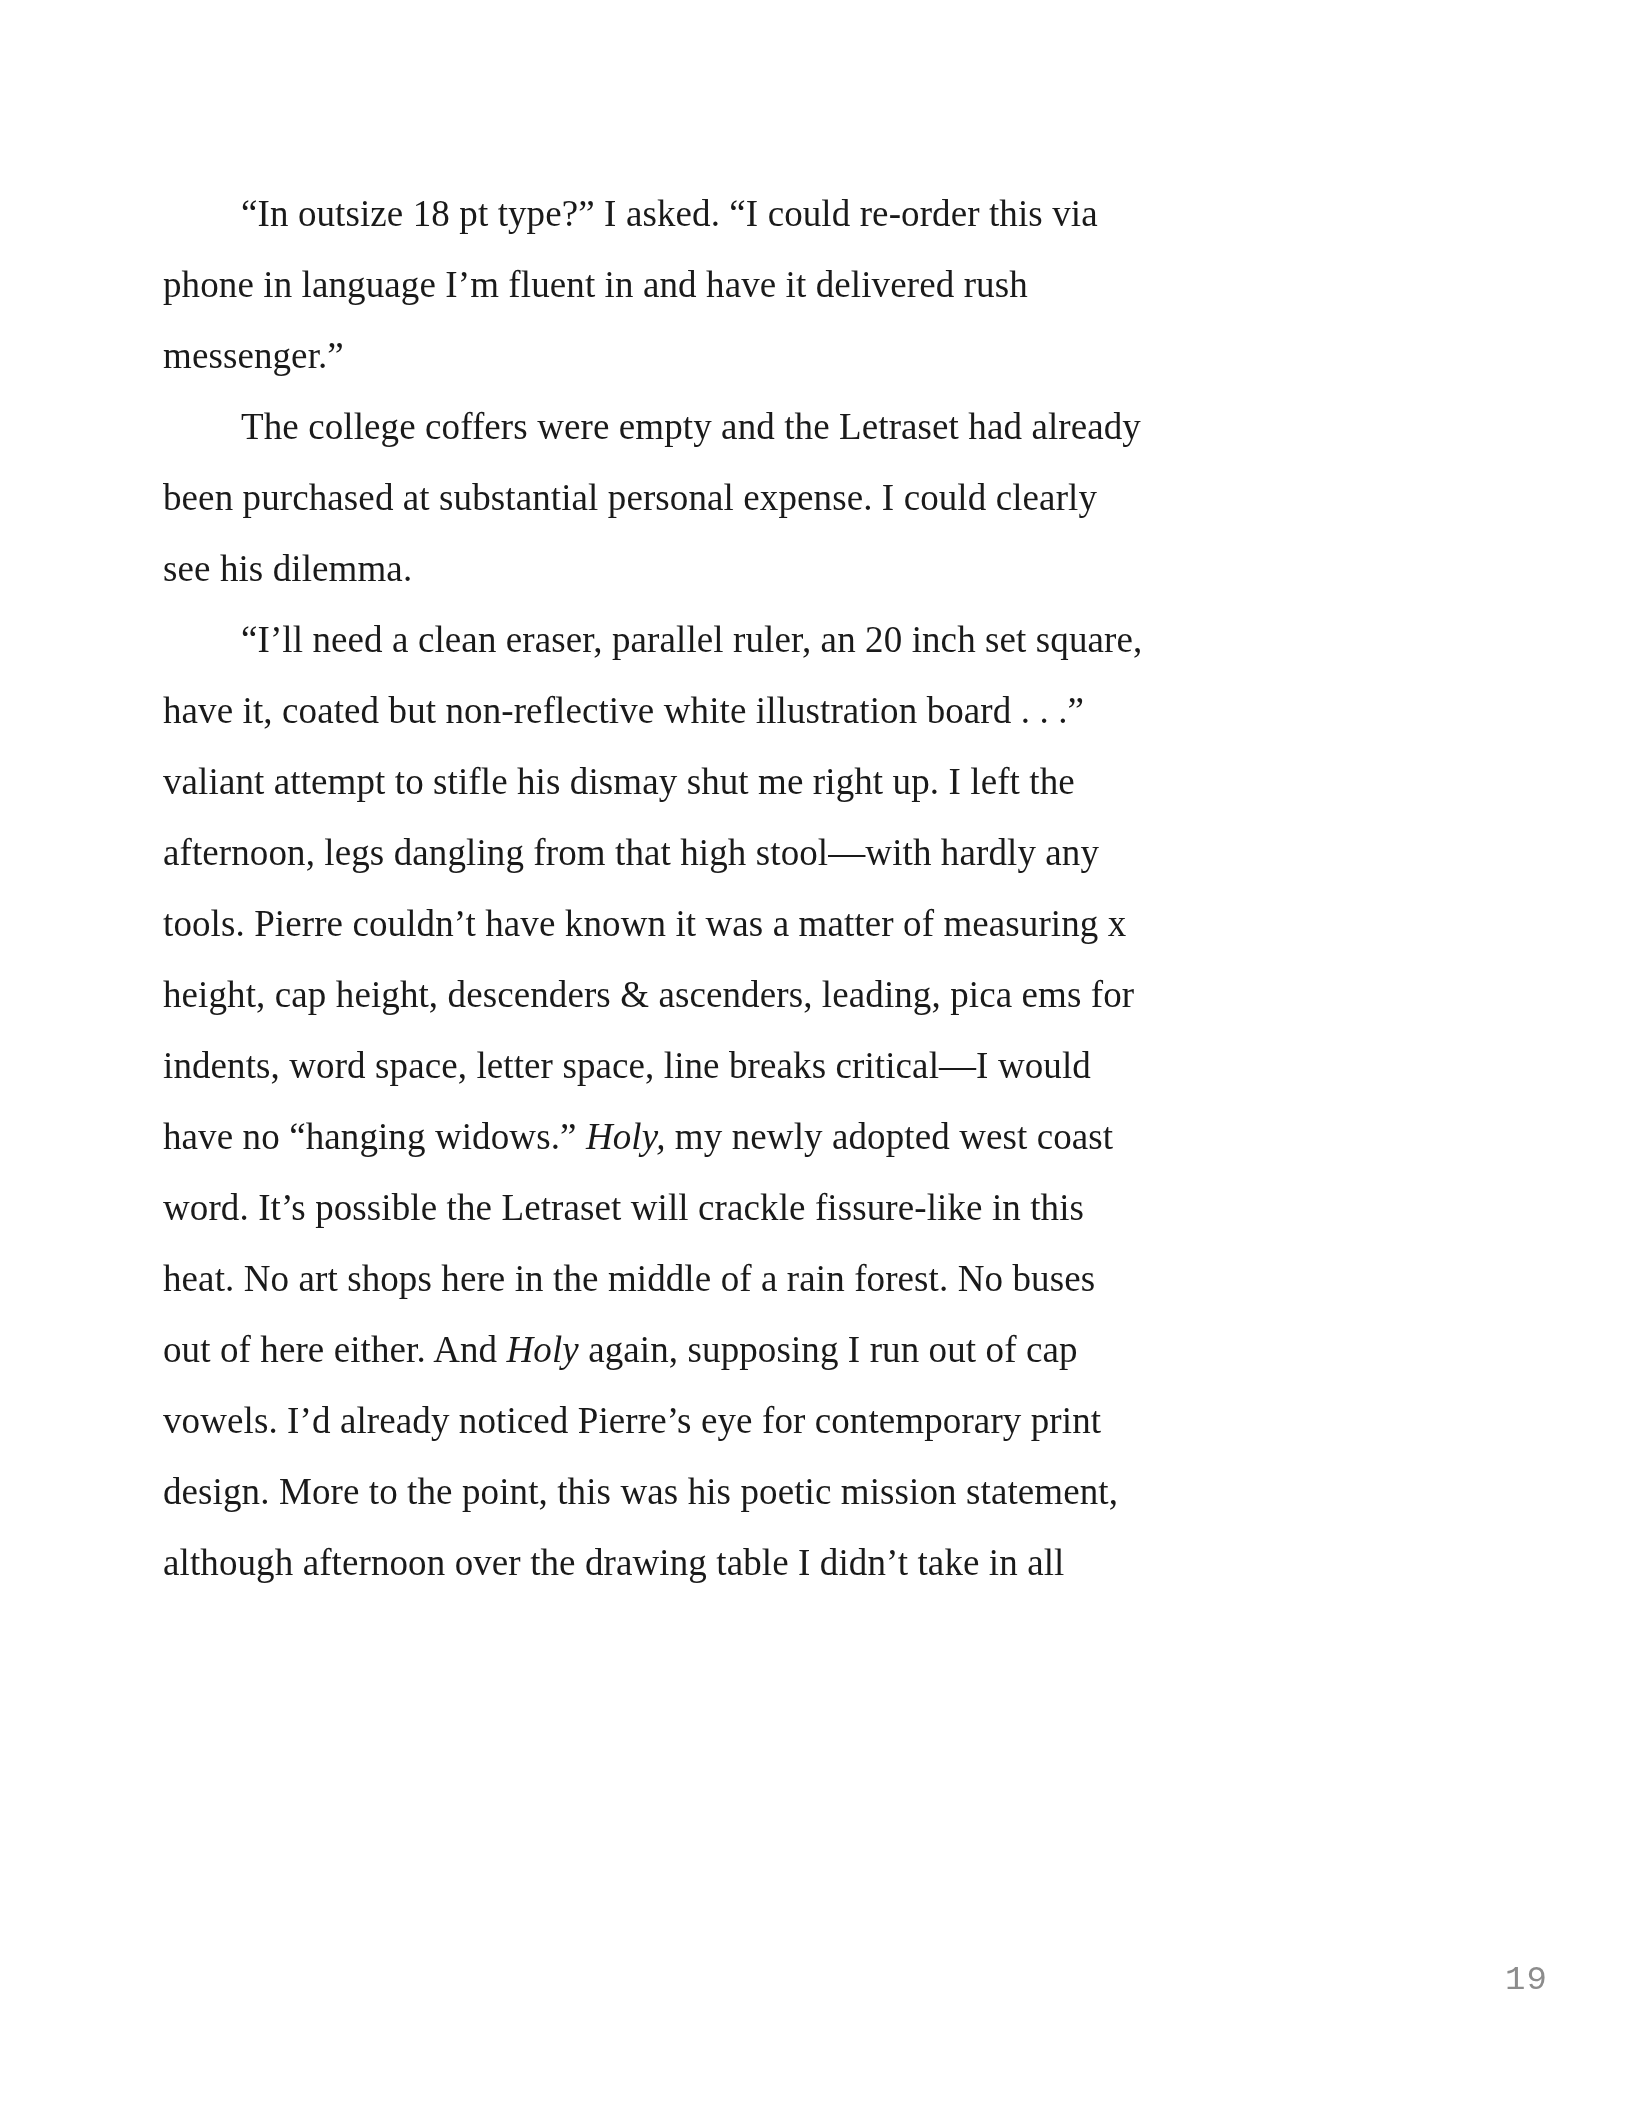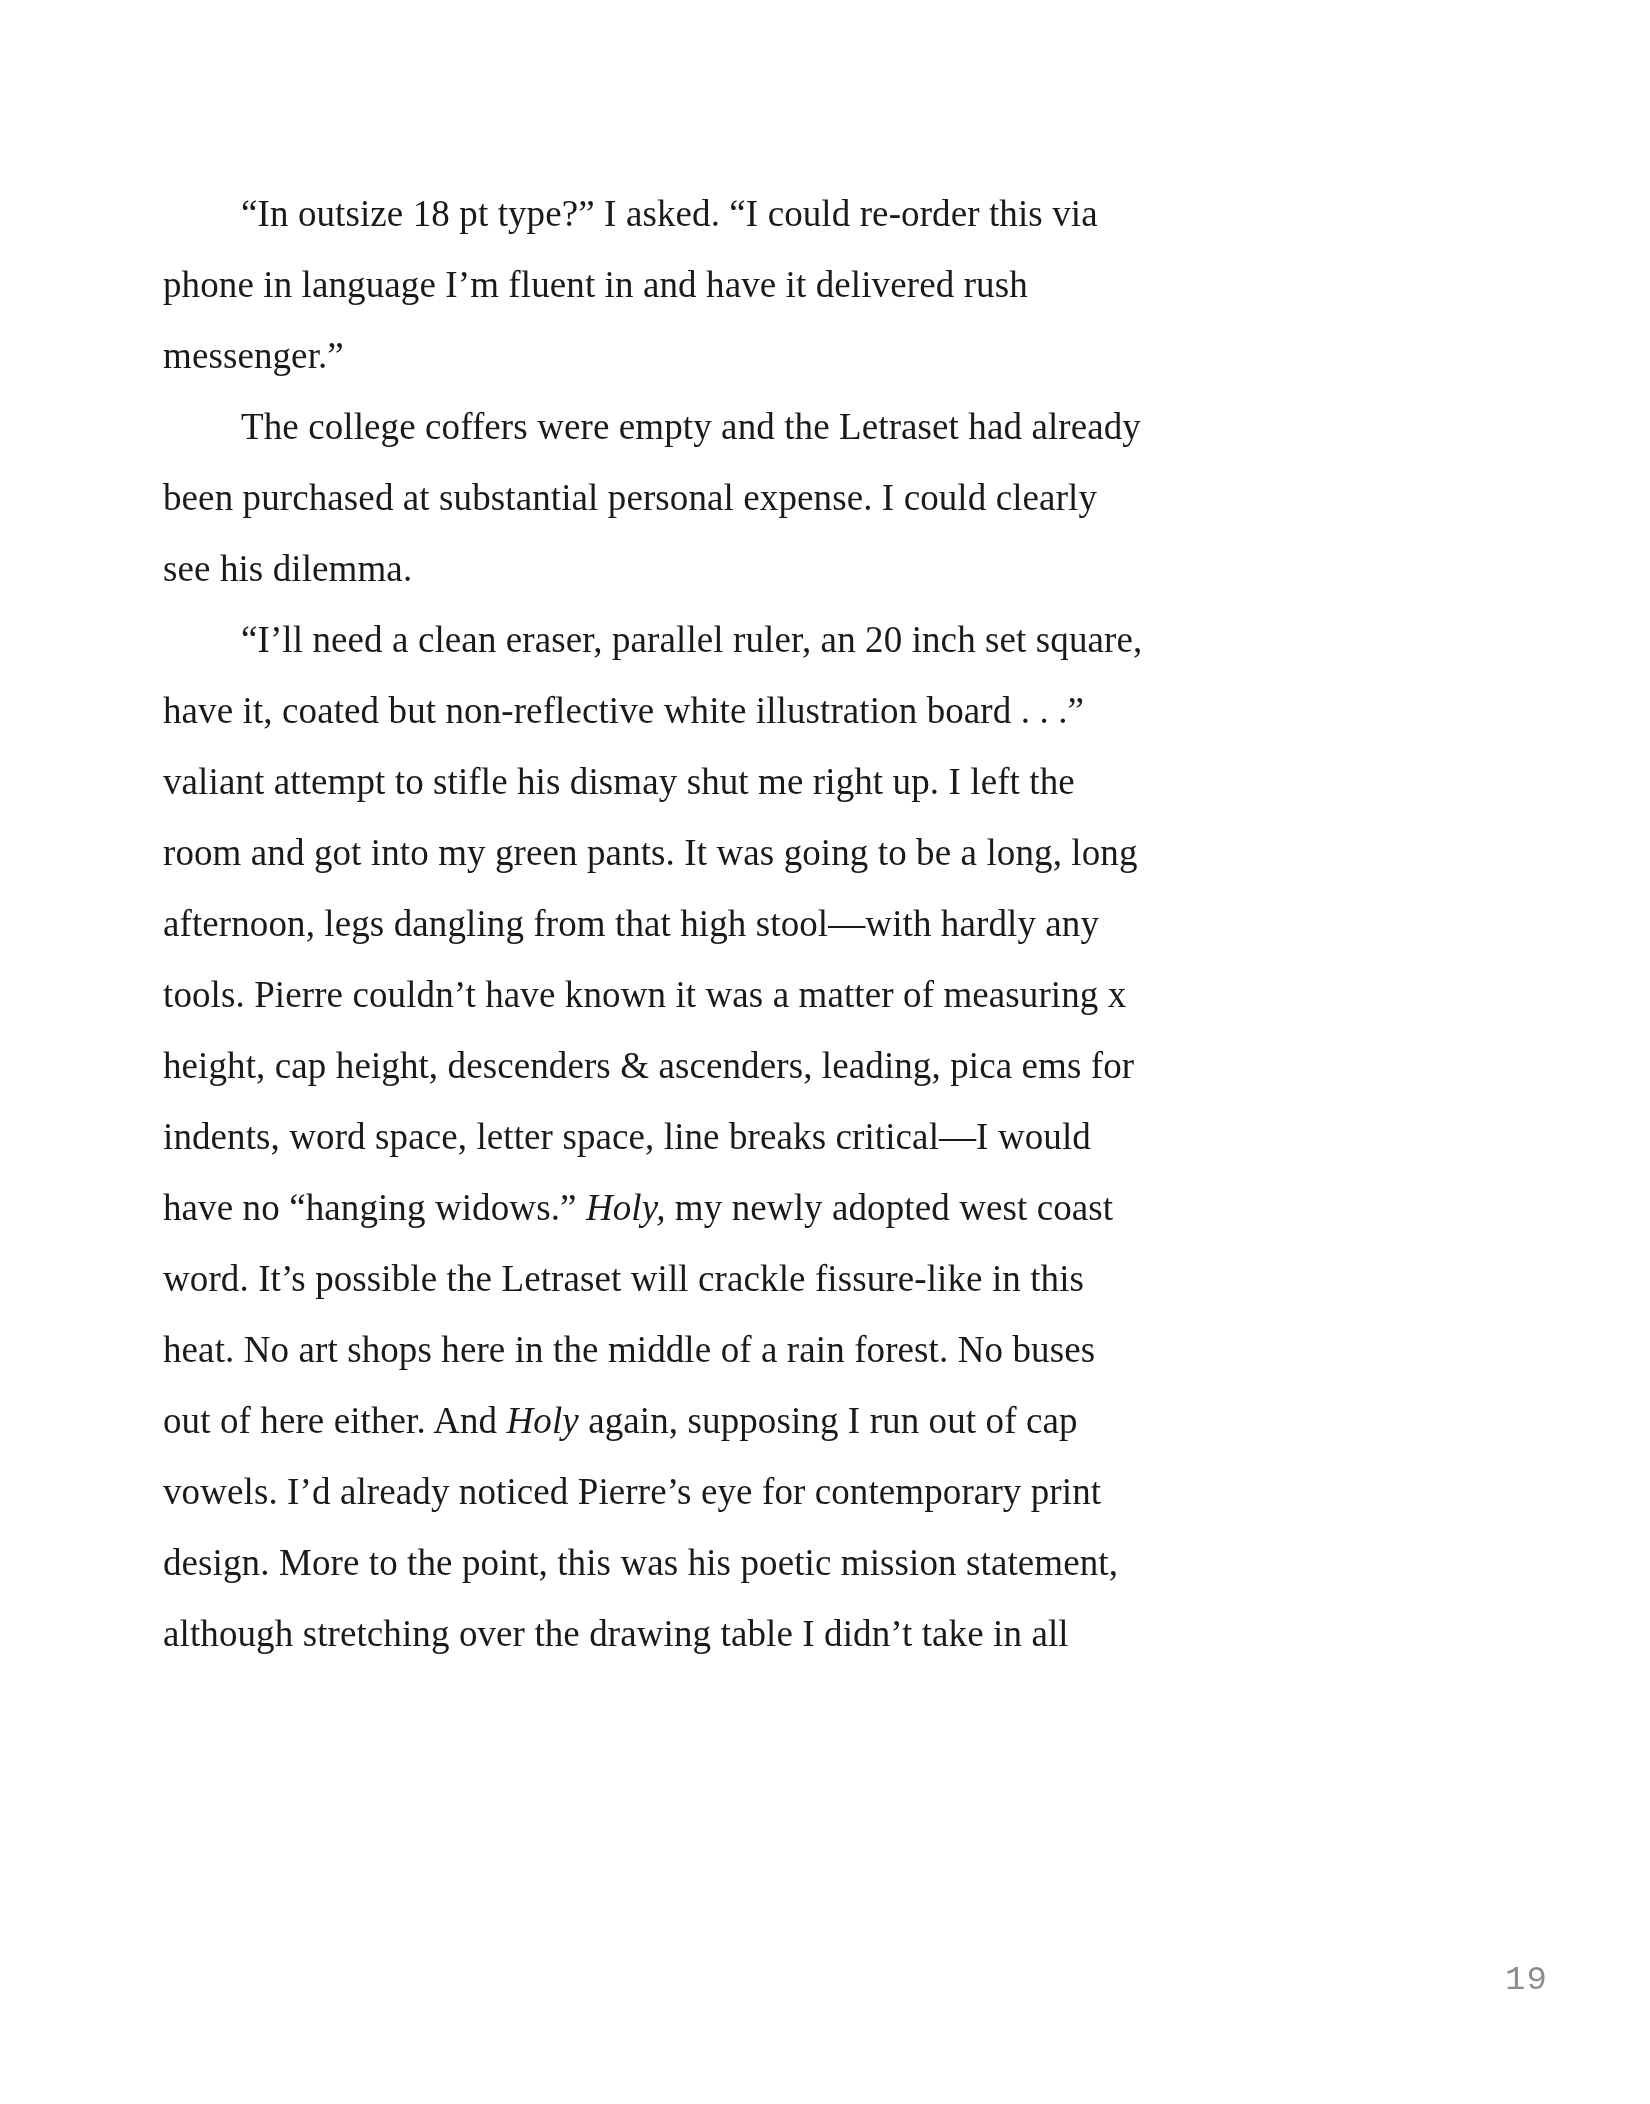--- a/index.html
+++ b/index.html
@@ -45,28 +45,27 @@
         <span class="line indent"><span>The college coffers were empty and the Letraset had already</span></span>
         <span class="line"><span>been purchased at substantial personal expense. I could clearly</span></span>
         <span class="line"><span>see his dilemma.</span></span>
       </div>
       <div>
         <span class="line indent"><span>“I’ll need a clean eraser, parallel ruler, an 20 inch set square,</span></span>
         <span class="line"><span>have it, coated but non-reflective white illustration board . . .”</span></span>
       </div>
       <div>
         <span class="line"><span>valiant attempt to stifle his dismay shut me right up. I left the</span></span>
-        <span class="line"><span>room and got into my green pants. It was going to be a long, long</span></span>
         <span class="line"><span>afternoon, legs dangling from that high stool—with hardly any</span></span>
         <span class="line"><span>tools. Pierre couldn’t have known it was a matter of measuring x</span></span>
         <span class="line"><span>height, cap height, descenders &amp; ascenders, leading, pica ems for</span></span>
         <span class="line"><span>indents, word space, letter space, line breaks critical—I would</span></span>
         <span class="line"><span>have no “hanging widows.” </span><span class="it">Holy,</span><span> my newly adopted west coast</span></span>
         <span class="line"><span>word. It’s possible the Letraset will crackle fissure-like in this</span></span>
         <span class="line"><span>heat. No art shops here in the middle of a rain forest. No buses</span></span>
         <span class="line"><span>out of here either. And </span><span class="it">Holy</span><span> again, supposing I run out of cap</span></span>
         <span class="line"><span>vowels. I’d already noticed Pierre’s eye for contemporary print</span></span>
         <span class="line"><span>design. More to the point, this was his poetic mission statement,</span></span>
-        <span class="line"><span>although stretching over the drawing table I didn’t take in all</span></span>
+        <span class="line"><span>although afternoon over the drawing table I didn’t take in all</span></span>
       </div>
     </div>
   <div class="page-number">19</div>
 </div>
 
 </body></html>

